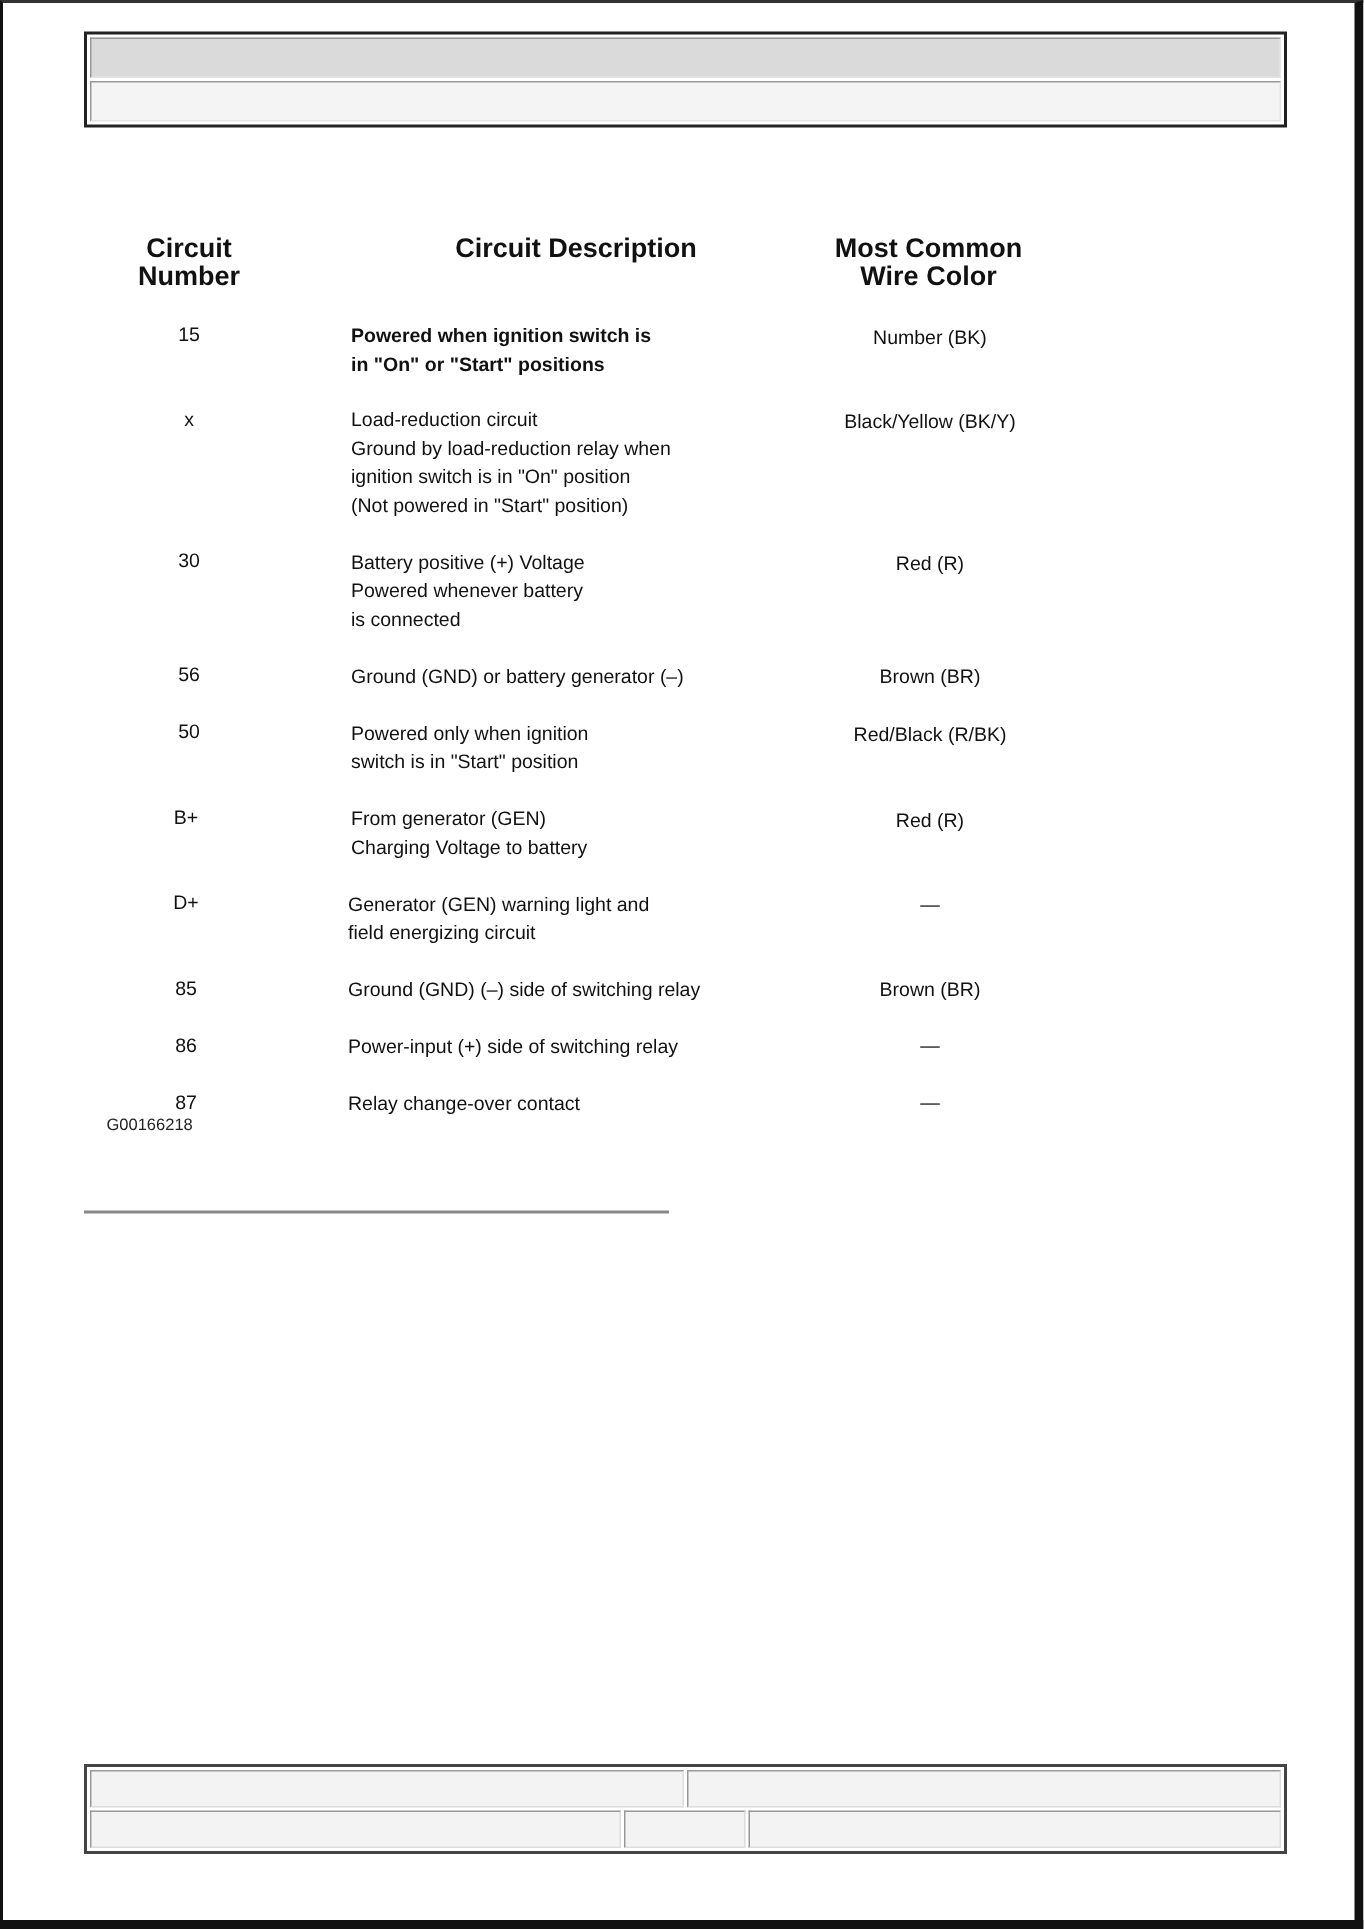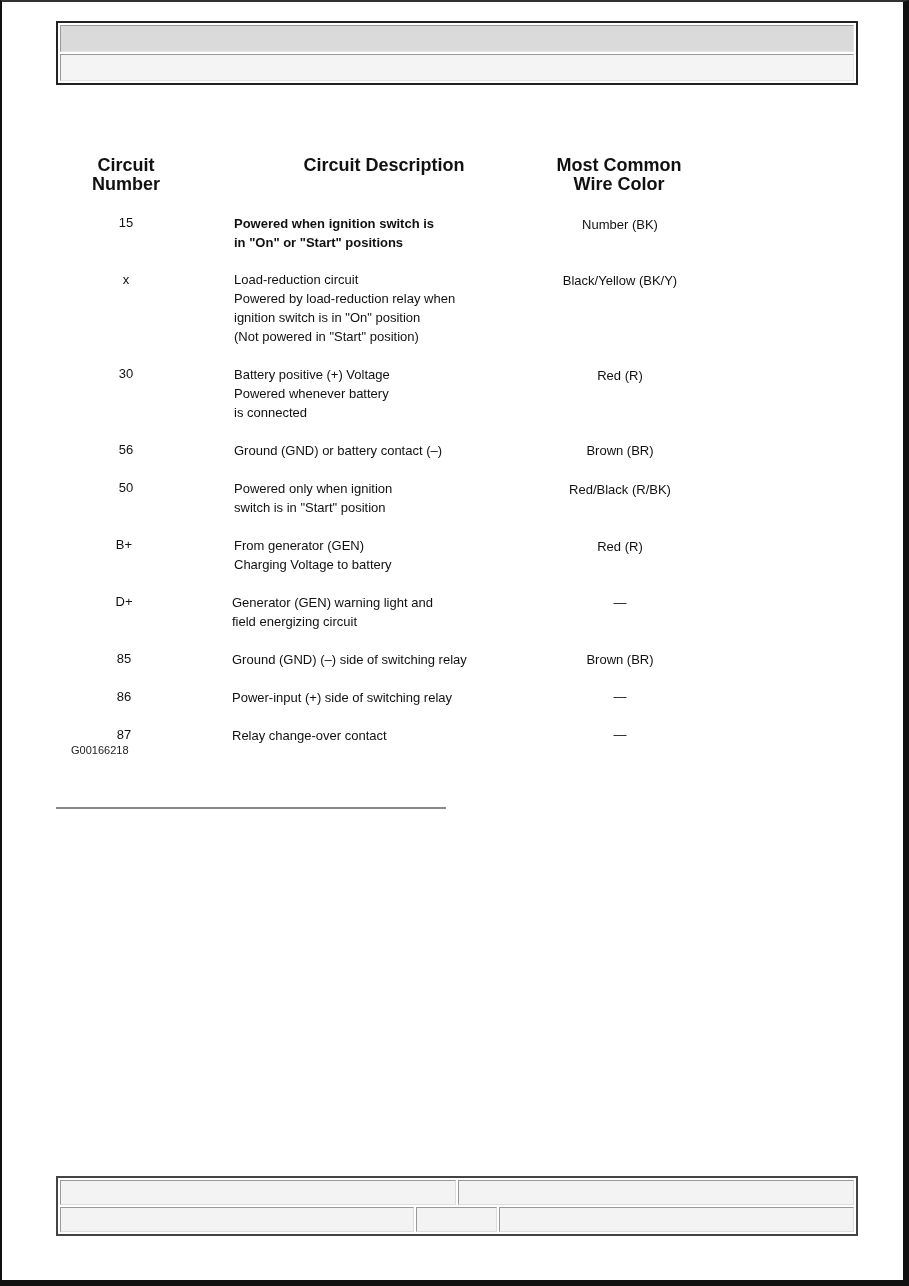--- a/index.html
+++ b/index.html
@@ -63,33 +63,33 @@
   <div class="col-h" style="left:478px; top:6px; width:170px; white-space:pre-line;">Most Common
 Wire Color</div>
 
   <div class="cell num" style="left:30px; top:63px;">15</div>
   <div class="cell desc" style="left:178px; top:64px;font-weight:bold;">Powered when ignition switch is
 in "On" or "Start" positions</div>
   <div class="cell wire" style="left:479px; top:65px;">Number (BK)</div>
 
   <div class="cell num" style="left:30px; top:120px;">x</div>
   <div class="cell desc" style="left:178px; top:120px;">Load-reduction circuit
-Powered by load-reduction relay when
+Ground by load-reduction relay when
 ignition switch is in "On" position
 (Not powered in "Start" position)</div>
   <div class="cell wire" style="left:479px; top:121px;">Black/Yellow (BK/Y)</div>
 
   <div class="cell num" style="left:30px; top:214px;">30</div>
   <div class="cell desc" style="left:178px; top:215px;">Battery positive (+) Voltage
 Powered whenever battery
 is connected</div>
   <div class="cell wire" style="left:479px; top:216px;">Red (R)</div>
 
   <div class="cell num" style="left:30px; top:290px;">56</div>
-  <div class="cell desc" style="left:178px; top:291px;">Ground (GND) or battery contact (–)</div>
+  <div class="cell desc" style="left:178px; top:291px;">Ground (GND) or battery generator (–)</div>
   <div class="cell wire" style="left:479px; top:291px;">Brown (BR)</div>
 
   <div class="cell num" style="left:30px; top:328px;">50</div>
   <div class="cell desc" style="left:178px; top:329px;">Powered only when ignition
 switch is in "Start" position</div>
   <div class="cell wire" style="left:479px; top:330px;">Red/Black (R/BK)</div>
 
   <div class="cell num" style="left:28px; top:385px;">B+</div>
   <div class="cell desc" style="left:178px; top:386px;">From generator (GEN)
 Charging Voltage to battery</div>

